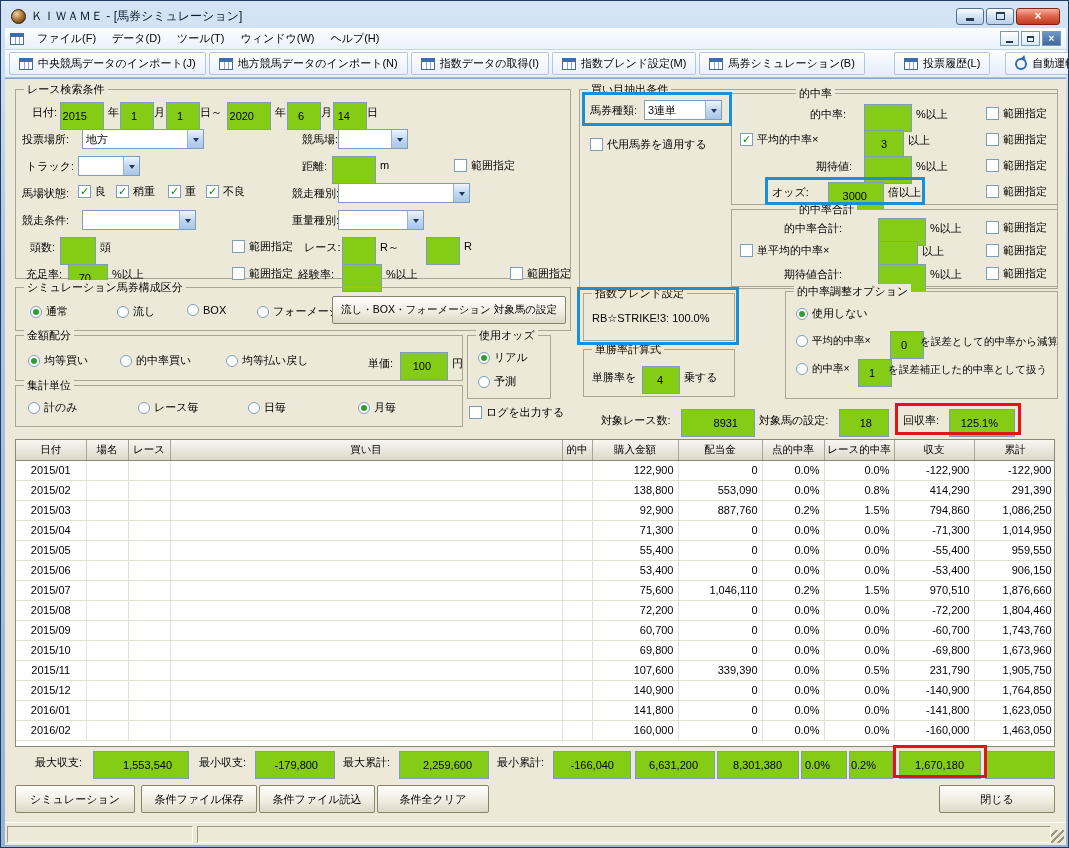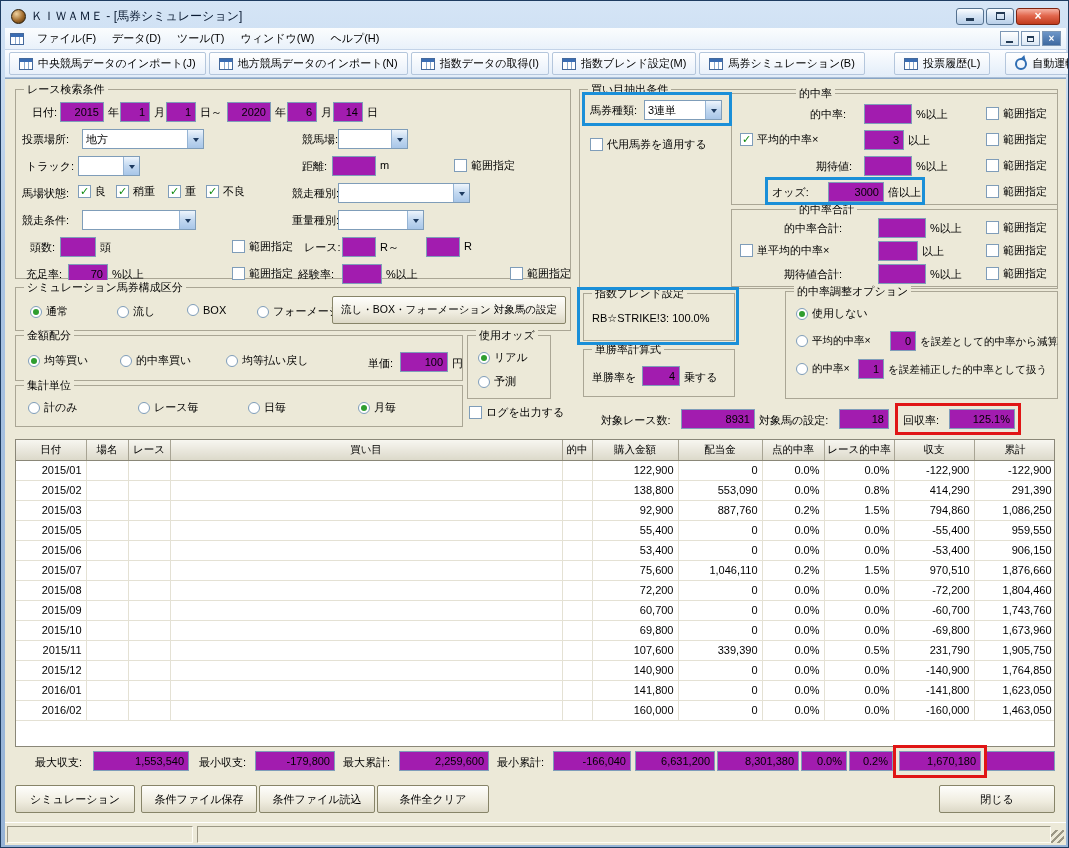--- a/index.html
+++ b/index.html
@@ -26,40 +26,40 @@
 .tool-btn{height:23px;display:flex;align-items:center;gap:5px;padding:0 9px;border:1px solid #b4c6dc;border-radius:2px;background:linear-gradient(#ffffff,#e8f0fa);margin-right:3px;white-space:nowrap}
 .grid-icon{width:14px;height:12px;border:1px solid #44699c;background:#fff;position:relative;flex:none}
 .grid-icon::before{content:"";position:absolute;left:0;top:0;right:0;height:3px;background:#3a6db3}
 .grid-icon::after{content:"";position:absolute;left:4px;top:3px;bottom:0;width:1px;background:#8aa8cc;box-shadow:4px 0 0 #8aa8cc}
 .auto-icon{width:12px;height:12px;border:2px solid #2f6db3;border-radius:50%;position:relative;flex:none}
 .auto-icon::after{content:"";position:absolute;right:-4px;top:-3px;border:3px solid transparent;border-left:5px solid #2f6db3;transform:rotate(45deg)}
 .client{position:absolute;left:4px;top:77px;width:1061px;height:744px;background:#ece9d8;border-top:1px solid #89a5c4}
 .group{position:absolute;border:1px solid #aaa695}
 .gtitle{position:absolute;top:-8px;left:8px;background:#ece9d8;padding:0 3px;white-space:nowrap}
 .lab{position:absolute;white-space:nowrap}
-.tb{position:absolute;height:20px;background:#a21caf;border:1px solid #7f9db9;display:flex;align-items:center;justify-content:flex-end;padding:0 4px;white-space:nowrap}
+.tb{position:absolute;height:28px;background:#84cc16;border:1px solid #7f9db9;display:flex;align-items:center;justify-content:flex-end;padding:0 16px;white-space:nowrap}
 .sel{position:absolute;height:20px;background:#fff;border:1px solid #7f9db9;display:flex;align-items:stretch;white-space:nowrap}
 .sel .txt{flex:1;display:flex;align-items:center;padding:0 3px;overflow:hidden}
 .sel .arr{width:16px;background:linear-gradient(#eef5fc,#c2d8f0 50%,#a8c6e8);border-left:1px solid #96b4d4;display:flex;align-items:center;justify-content:center;flex:none}
 .sel .arr::after{content:"";border:3px solid transparent;border-top:4px solid #1d3a5f;margin-top:4px}
 .cb{position:absolute;display:flex;align-items:center;gap:4px;white-space:nowrap}
 .cb .box{width:13px;height:13px;background:#fff;border:1px solid #7f9db9;display:flex;align-items:center;justify-content:center;flex:none}
 .cb.checked .box::after{content:"✓";color:#0e8a0e;font-weight:bold;font-size:11px;margin-top:-1px}
 .rad{position:absolute;display:flex;align-items:center;gap:4px;white-space:nowrap}
 .rad .dot{width:12px;height:12px;border-radius:50%;background:#fff;border:1px solid #7f9db9;position:relative;flex:none}
 .rad.selected .dot::after{content:"";position:absolute;left:2px;top:2px;width:6px;height:6px;border-radius:50%;background:#2f9e2f}
 .btn{position:absolute;background:linear-gradient(#fefefc,#efecdf 60%,#dcd8c6);border:1px solid #878468;border-radius:2px;display:flex;align-items:center;justify-content:center;white-space:nowrap}
 .annot{position:absolute;pointer-events:none;z-index:60}
 .annot.blue{border:3px solid #1a8fd8}
 .annot.red{border:3px solid #e01515}
 .tablebox{position:absolute;left:10px;top:360px;width:1040px;height:308px;background:#fff;border:1px solid #8a8778;overflow:hidden}
 table{border-collapse:collapse;table-layout:fixed;width:1038px}
 th{height:20px;background:linear-gradient(#f7f6f0,#dcd9ca);border-right:1px solid #a8a494;border-bottom:1px solid #8a8778;font-weight:normal;overflow:hidden;white-space:nowrap;font-size:10.5px;padding:0 2px}
 td{height:20px;border-right:1px solid #e4e1d4;border-bottom:1px solid #e4e1d4;overflow:hidden;white-space:nowrap;padding:0 4px;font-size:11px}
-td.c0{text-align:right}
+td.c0{text-align:center}
 td.c5,td.c6,td.c7,td.c8,td.c9,td.c10{text-align:right}
 .small{font-size:10.5px}
 .status{position:absolute;left:4px;top:821px;width:1061px;height:23px;background:#ece9d8;border-top:1px solid #fff}
 .spanel{position:absolute;top:3px;height:17px;border:1px solid;border-color:#9b9785 #fdfcf5 #fdfcf5 #9b9785}
 .grip{position:absolute;right:2px;bottom:2px;width:13px;height:13px;background:repeating-linear-gradient(135deg,transparent 0 3px,#9b9785 3px 5px)}
 </style>
 </head>
 <body>
 
 <div class="win">
@@ -497,20 +497,33 @@
               <td class="c3"></td>
               <td class="c4"></td>
               <td class="c5">92,900</td>
               <td class="c6">887,760</td>
               <td class="c7">0.2%</td>
               <td class="c8">1.5%</td>
               <td class="c9">794,860</td>
               <td class="c10">1,086,250</td>
             </tr>
             <tr>
+              <td class="c0">2015/04</td>
+              <td class="c1"></td>
+              <td class="c2"></td>
+              <td class="c3"></td>
+              <td class="c4"></td>
+              <td class="c5">71,300</td>
+              <td class="c6">0</td>
+              <td class="c7">0.0%</td>
+              <td class="c8">0.0%</td>
+              <td class="c9">-71,300</td>
+              <td class="c10">1,014,950</td>
+            </tr>
+            <tr>
               <td class="c0">2015/05</td>
               <td class="c1"></td>
               <td class="c2"></td>
               <td class="c3"></td>
               <td class="c4"></td>
               <td class="c5">55,400</td>
               <td class="c6">0</td>
               <td class="c7">0.0%</td>
               <td class="c8">0.0%</td>
               <td class="c9">-55,400</td>

